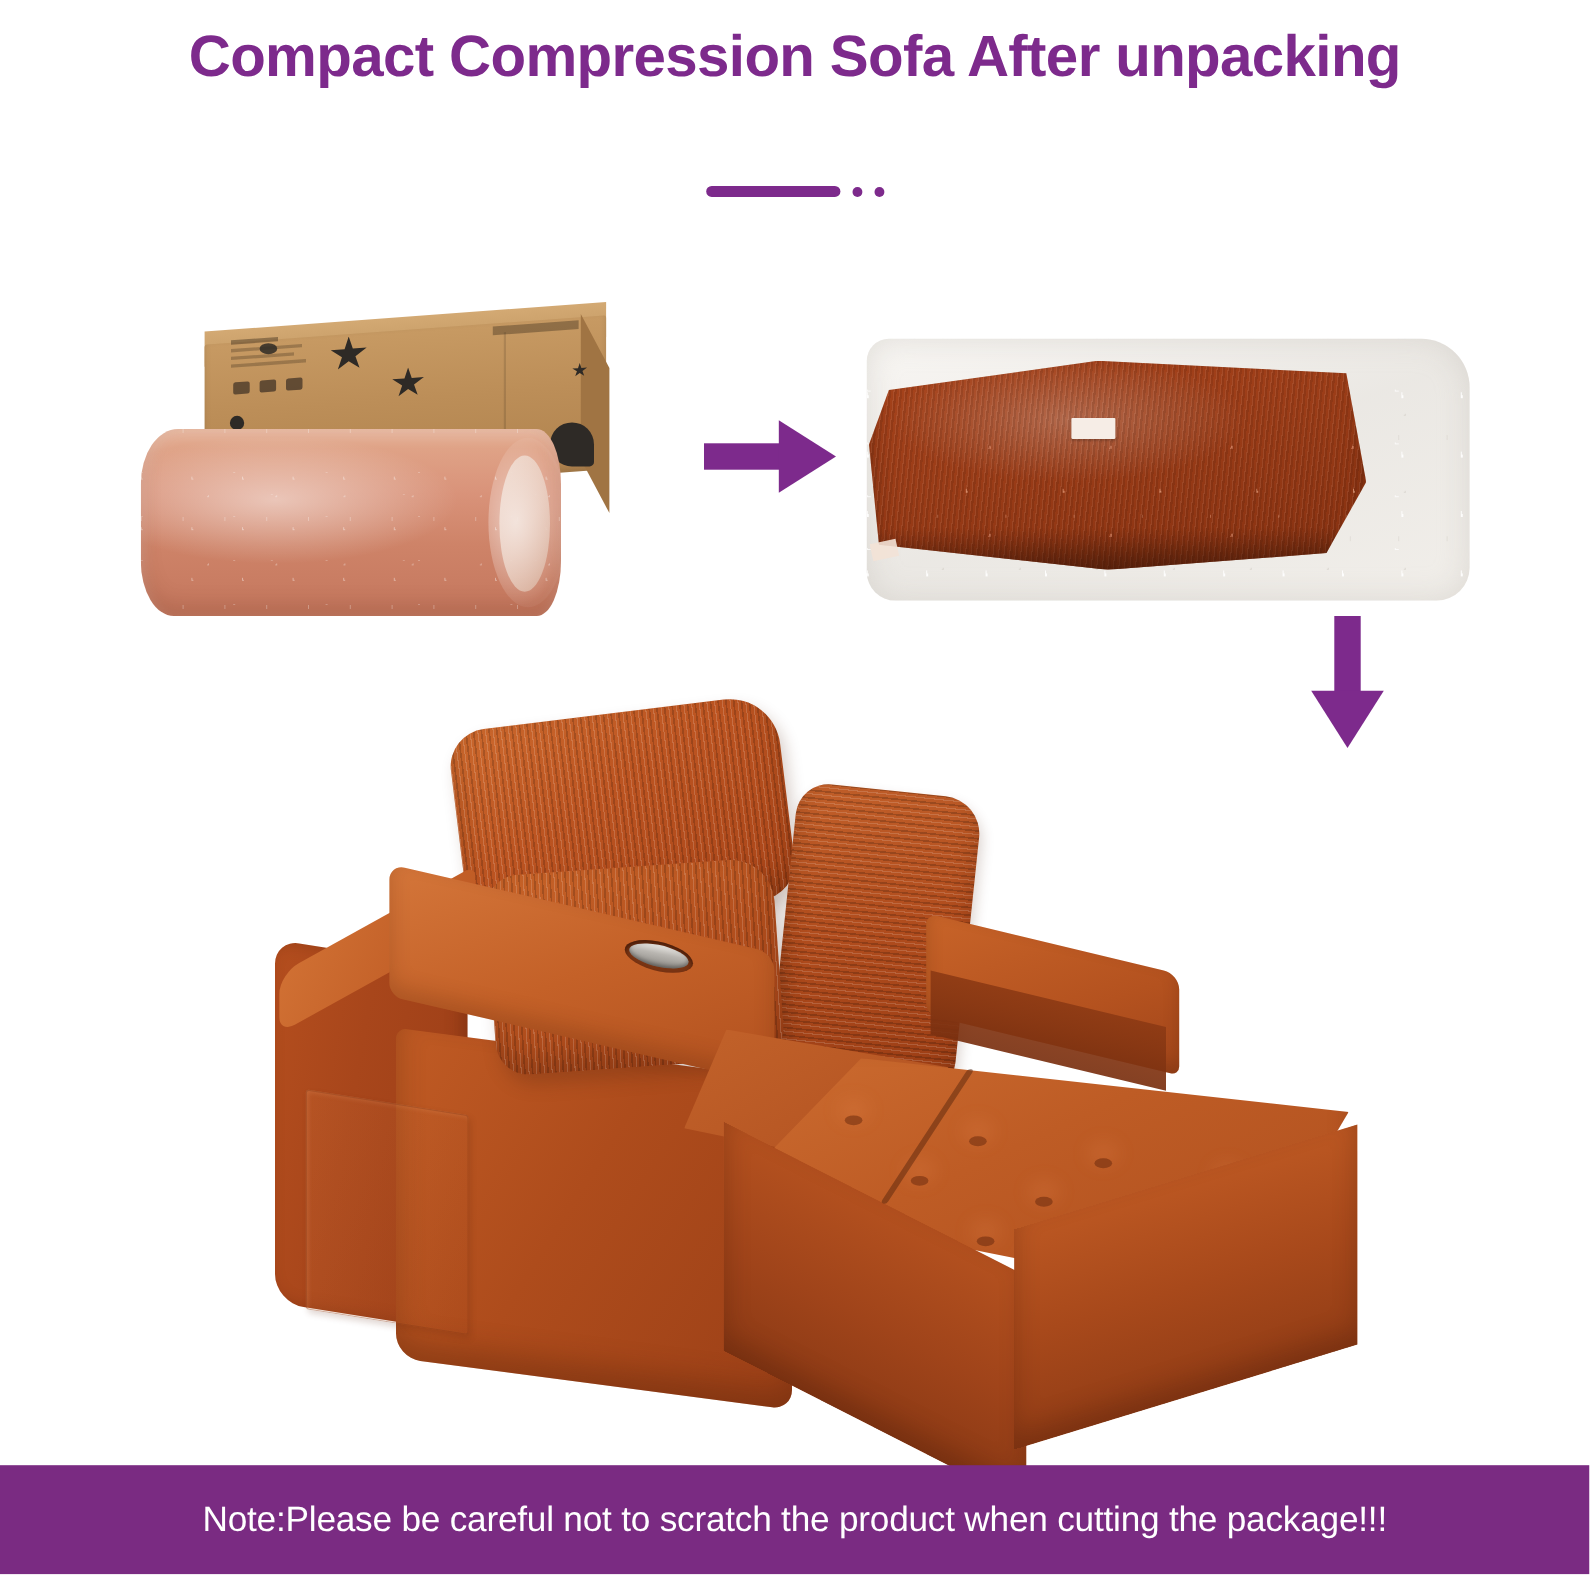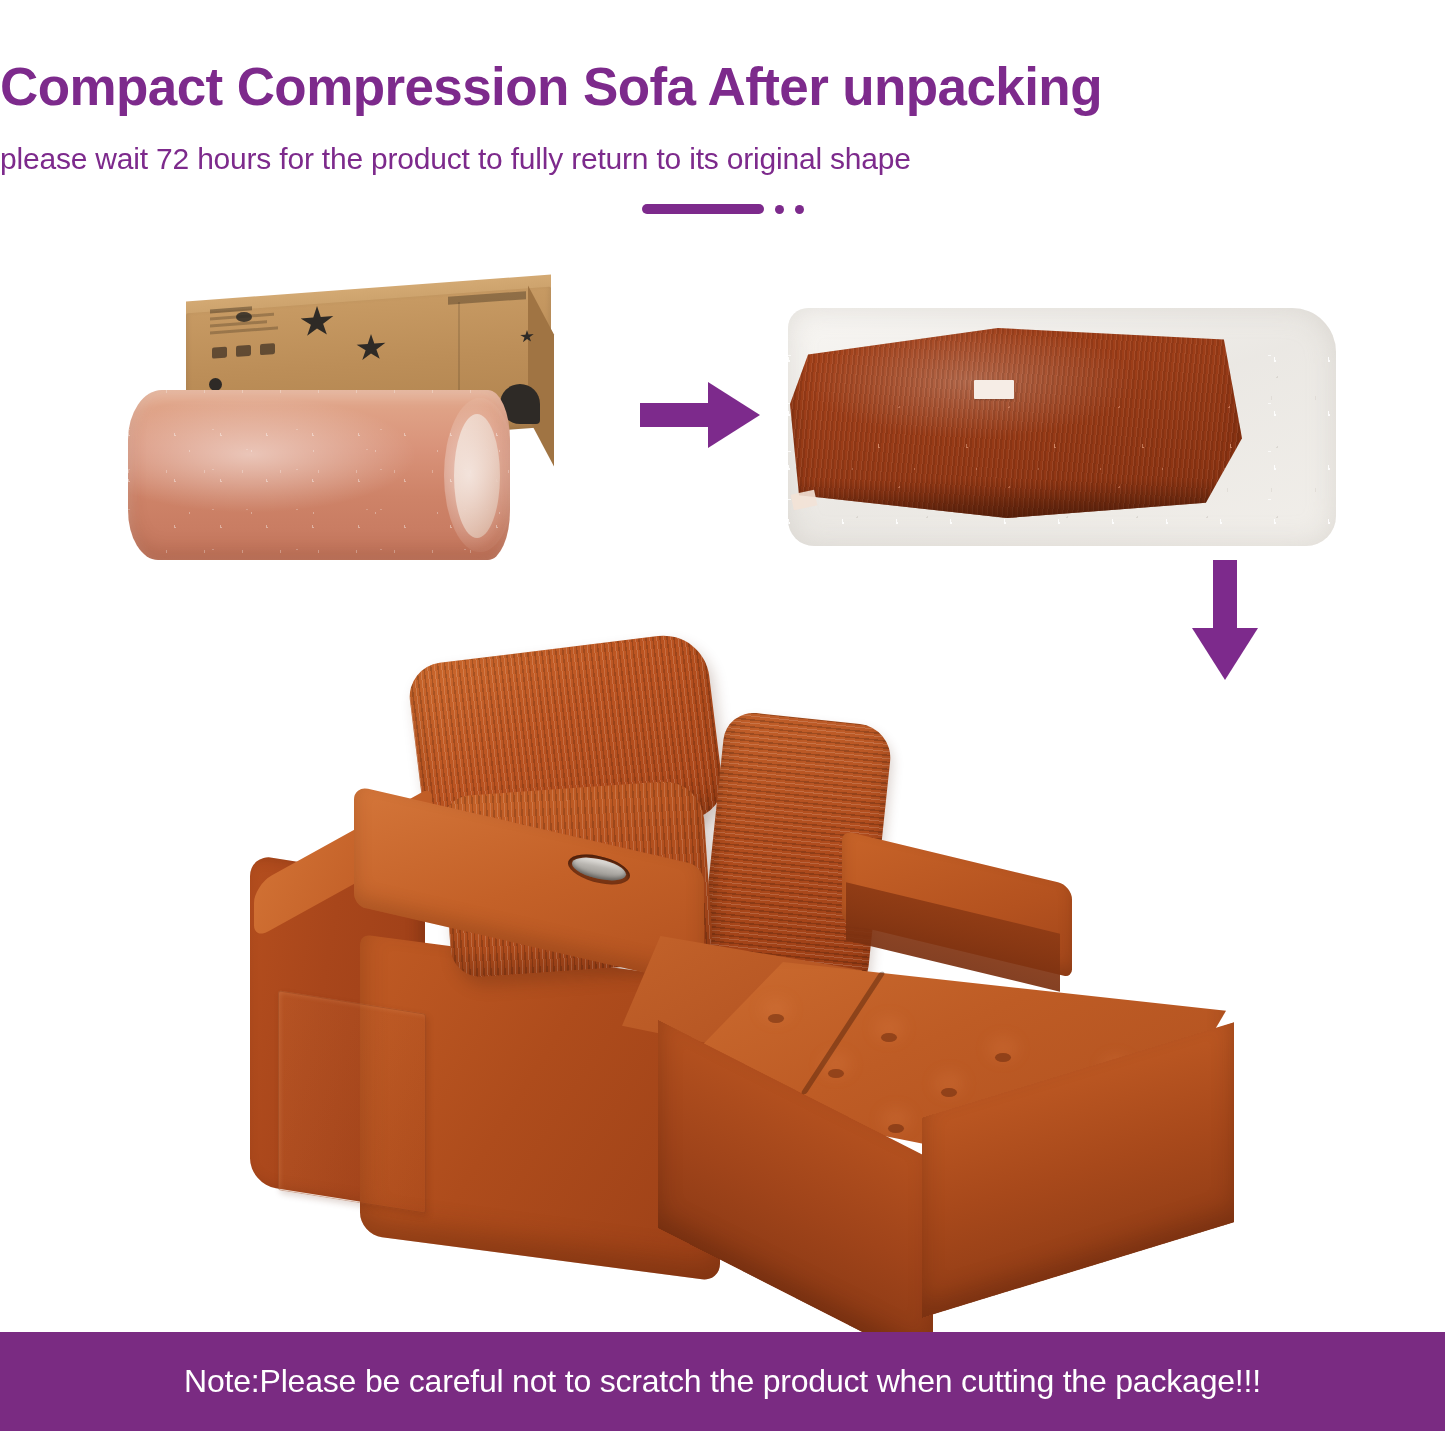--- a/index.html
+++ b/index.html
@@ -14,21 +14,21 @@
     overflow: hidden;
     position: relative;
   }
 
   
   .header {
     position: absolute;
     top: 0; left: 0;
     width: 1445px;
     height: 200px;
-    margin-top: 35px;
+    text-align: center;
   }
   .title {
     position: absolute;
     top: 22px; left: 0;
     width: 1445px;
     font-size: 53px;
     font-weight: bold;
     letter-spacing: -0.6px;
     color: #7D2A8C;
     white-space: nowrap;
@@ -543,21 +543,20 @@
     font-weight: 400;
     letter-spacing: -0.2px;
     white-space: nowrap;
   }
 </style>
 </head>
 <body>
 
 <div class="header">
   <div class="title">Compact Compression Sofa After unpacking</div>
-  <div class="subtitle">please wait 72 hours for the product to fully return to its original shape</div>
   <div class="divider-wrap">
     <span class="divider-bar"></span>
     <span class="divider-dot"></span>
     <span class="divider-dot"></span>
   </div>
 </div>
 
 <div class="step1">
   <div class="box-top"></div>
   <div class="box-body cord-h"></div>

